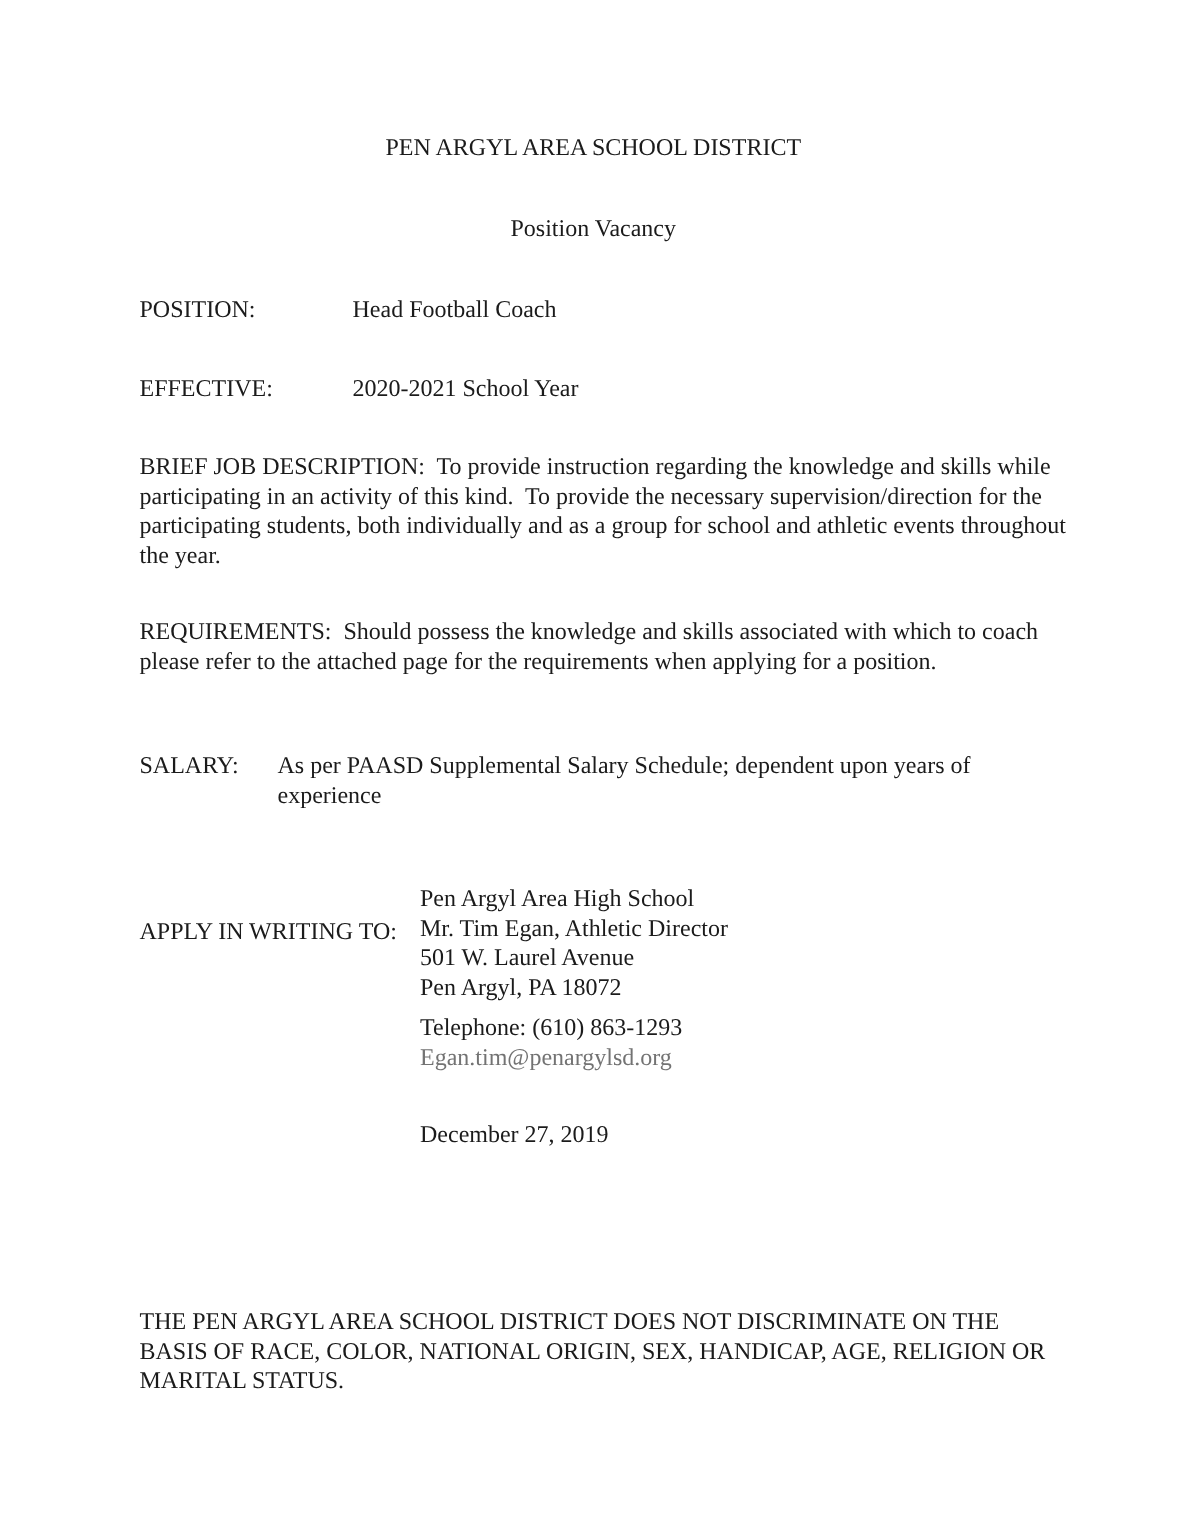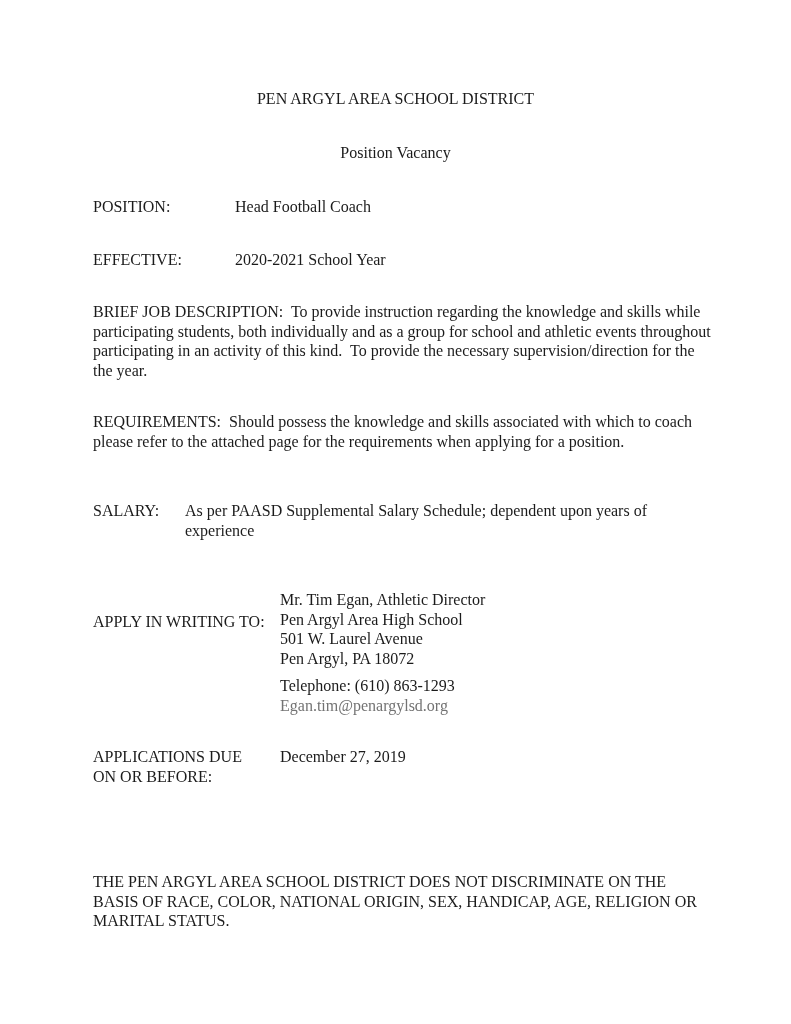--- a/index.html
+++ b/index.html
@@ -40,51 +40,47 @@
   <div class="abs centered" style="top: 143px;">Position Vacancy</div>
 
   <div class="abs label" style="top: 197px; left: 93px;">POSITION:</div>
   <div class="abs line" style="top: 197px; left: 235px;">Head Football Coach</div>
 
   <div class="abs label" style="top: 250px; left: 93px;">EFFECTIVE:</div>
   <div class="abs line" style="top: 250px; left: 235px;">2020-2021 School Year</div>
 
   <div class="abs para" style="top: 302px; left: 93px;">
     <div class="line">BRIEF JOB DESCRIPTION:  To provide instruction regarding the knowledge and skills while</div>
+    <div class="line">participating in an activity of this kind.  To provide the necessary supervision/direction for the</div>
     <div class="line">participating students, both individually and as a group for school and athletic events throughout</div>
-    <div class="line">participating in an activity of this kind.  To provide the necessary supervision/direction for the</div>
     <div class="line">the year.</div>
   </div>
 
   <div class="abs para" style="top: 412px; left: 93px;">
     <div class="line">REQUIREMENTS:  Should possess the knowledge and skills associated with which to coach</div>
     <div class="line">please refer to the attached page for the requirements when applying for a position.</div>
   </div>
 
   <div class="abs label" style="top: 501px; left: 93px;">SALARY:</div>
   <div class="abs" style="top: 501px; left: 185px;">
     <div class="line">As per PAASD Supplemental Salary Schedule; dependent upon years of</div>
     <div class="line">experience</div>
   </div>
 
   <div class="abs label" style="top: 590px; left: 93px; margin-top: 22px;">APPLY IN WRITING TO:</div>
   <div class="abs" style="top: 590px; left: 280px;">
+    <div class="line">Pen Argyl Area High School</div>
     <div class="line">Mr. Tim Egan, Athletic Director</div>
-    <div class="line">Pen Argyl Area High School</div>
     <div class="line">501 W. Laurel Avenue</div>
     <div class="line">Pen Argyl, PA 18072</div>
     <div class="spacer-8"></div>
     <div class="line">Telephone: (610) 863-1293</div>
     <div class="line"><a class="doc-link">Egan.tim@penargylsd.org</a></div>
   </div>
 
-  <div class="abs" style="top: 747px; left: 93px;">
-    <div class="line">APPLICATIONS DUE</div>
-    <div class="line">ON OR BEFORE:</div>
-  </div>
   <div class="abs line" style="top: 747px; left: 280px;">December 27, 2019</div>
 
   <div class="abs para" style="top: 872px; left: 93px;">
     <div class="line">THE PEN ARGYL AREA SCHOOL DISTRICT DOES NOT DISCRIMINATE ON THE</div>
     <div class="line">BASIS OF RACE, COLOR, NATIONAL ORIGIN, SEX, HANDICAP, AGE, RELIGION OR</div>
     <div class="line">MARITAL STATUS.</div>
   </div>
 
 </div>
 

